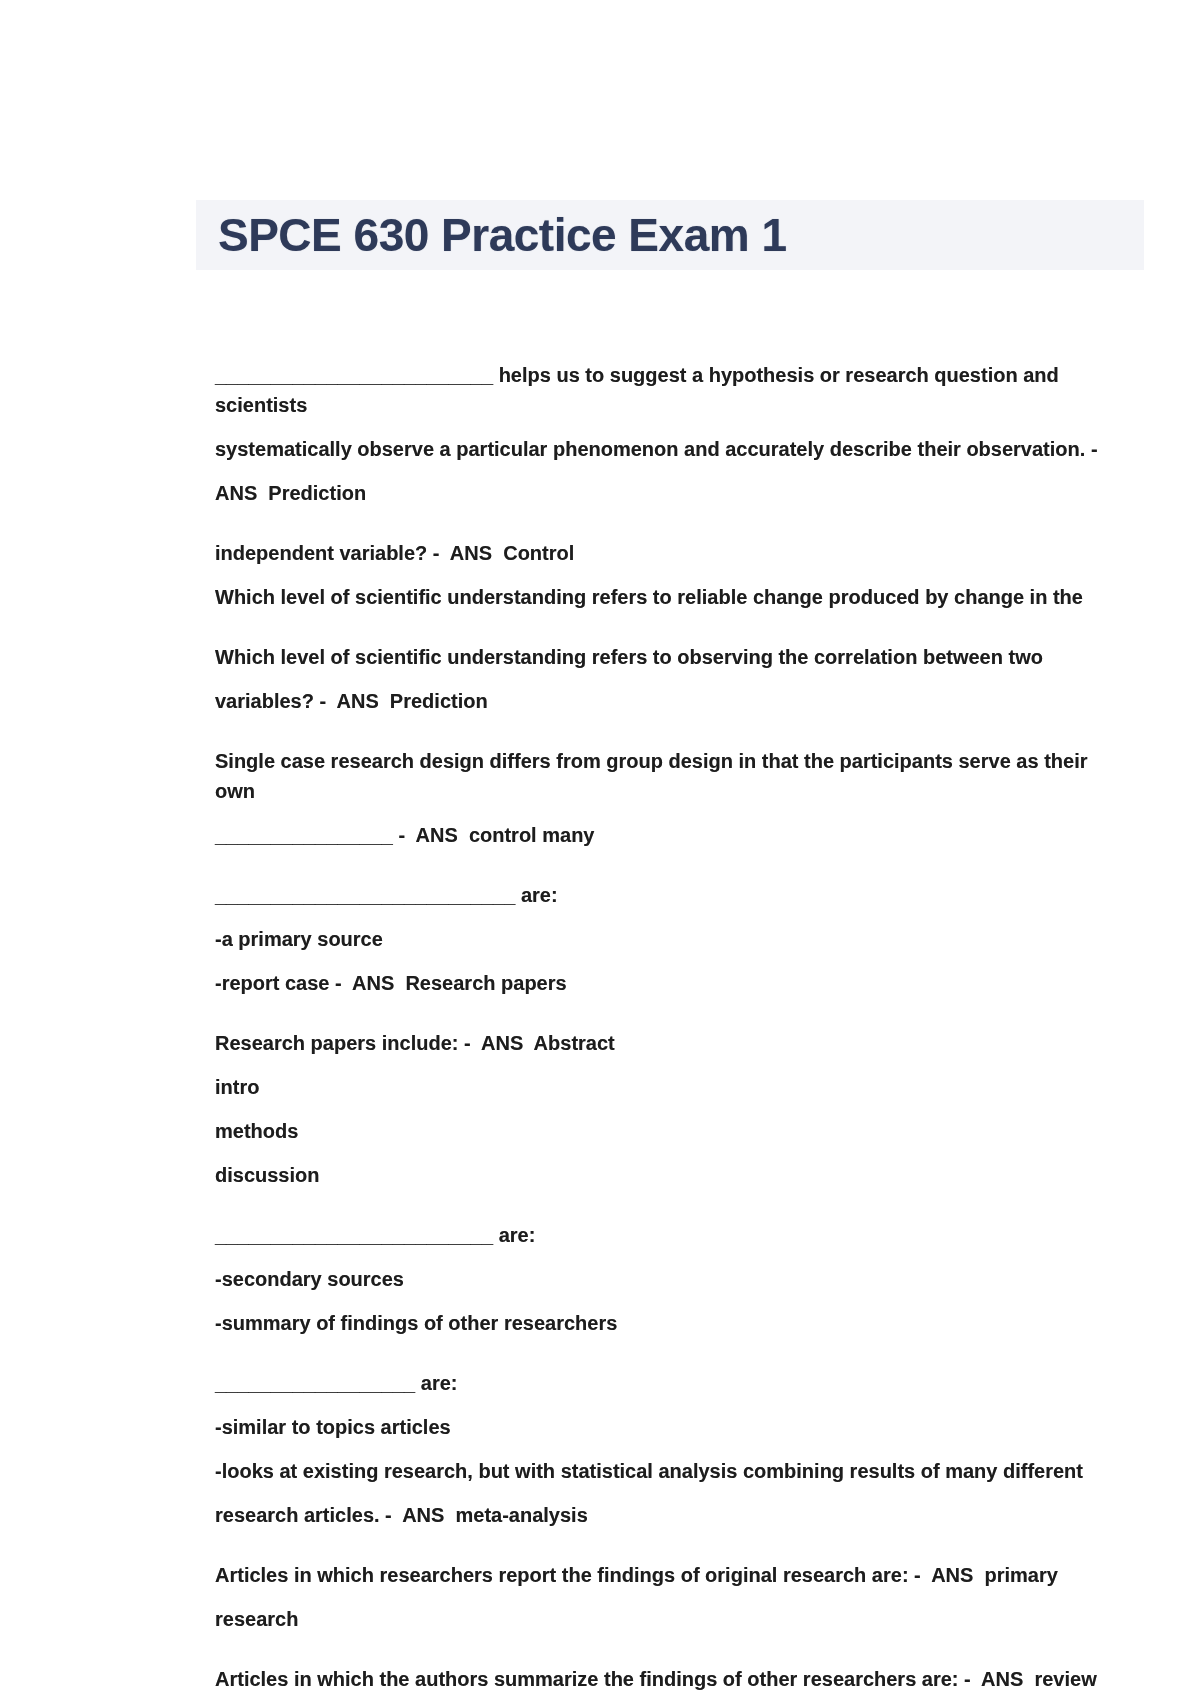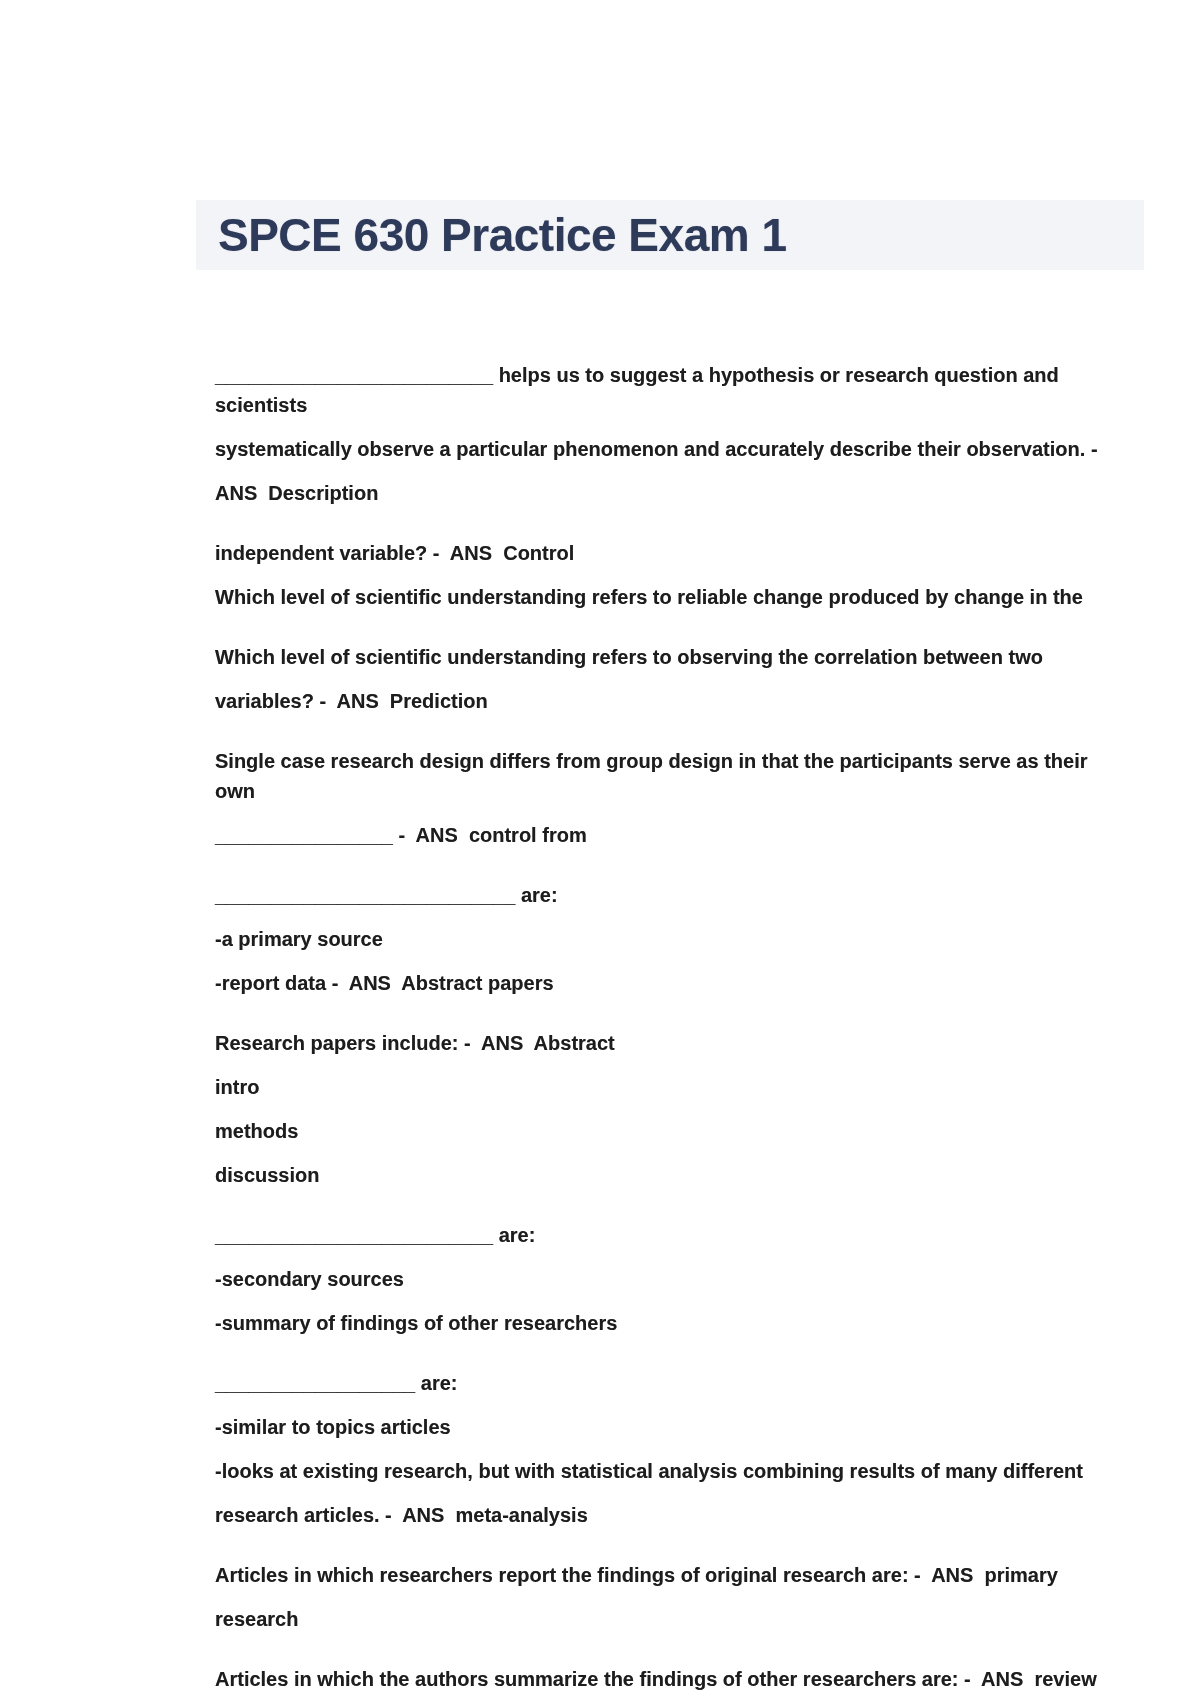--- a/index.html
+++ b/index.html
@@ -68,38 +68,38 @@
 <div class="page">
 
   <div class="title-bar">
     <h1 class="page-title">SPCE 630 Practice Exam 1</h1>
   </div>
 
   <div class="qa-content">
       <div class="para">
         <div class="line">_________________________ helps us to suggest a hypothesis or research question and scientists</div>
         <div class="line">systematically observe a particular phenomenon and accurately describe their observation. -</div>
-        <div class="line">ANS  Description</div>
+        <div class="line">ANS  Prediction</div>
       </div>
       <div class="para">
         <div class="line">independent variable? -  ANS  Control</div>
         <div class="line">Which level of scientific understanding refers to reliable change produced by change in the</div>
       </div>
       <div class="para">
         <div class="line">Which level of scientific understanding refers to observing the correlation between two</div>
         <div class="line">variables? -  ANS  Prediction</div>
       </div>
       <div class="para">
         <div class="line">Single case research design differs from group design in that the participants serve as their own</div>
-        <div class="line">________________ -  ANS  control from</div>
+        <div class="line">________________ -  ANS  control many</div>
       </div>
       <div class="para">
         <div class="line">___________________________ are:</div>
         <div class="line">-a primary source</div>
-        <div class="line">-report data -  ANS  Abstract papers</div>
+        <div class="line">-report case -  ANS  Research papers</div>
       </div>
       <div class="para">
         <div class="line">Research papers include: -  ANS  Abstract</div>
         <div class="line">intro</div>
         <div class="line">methods</div>
         <div class="line">discussion</div>
       </div>
       <div class="para">
         <div class="line">_________________________ are:</div>
         <div class="line">-secondary sources</div>

